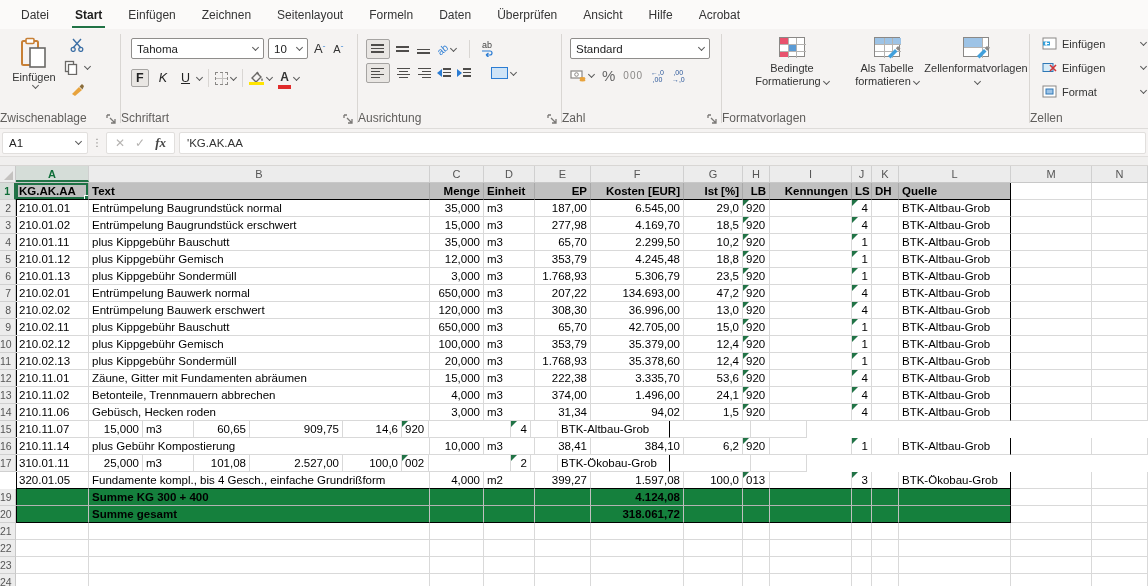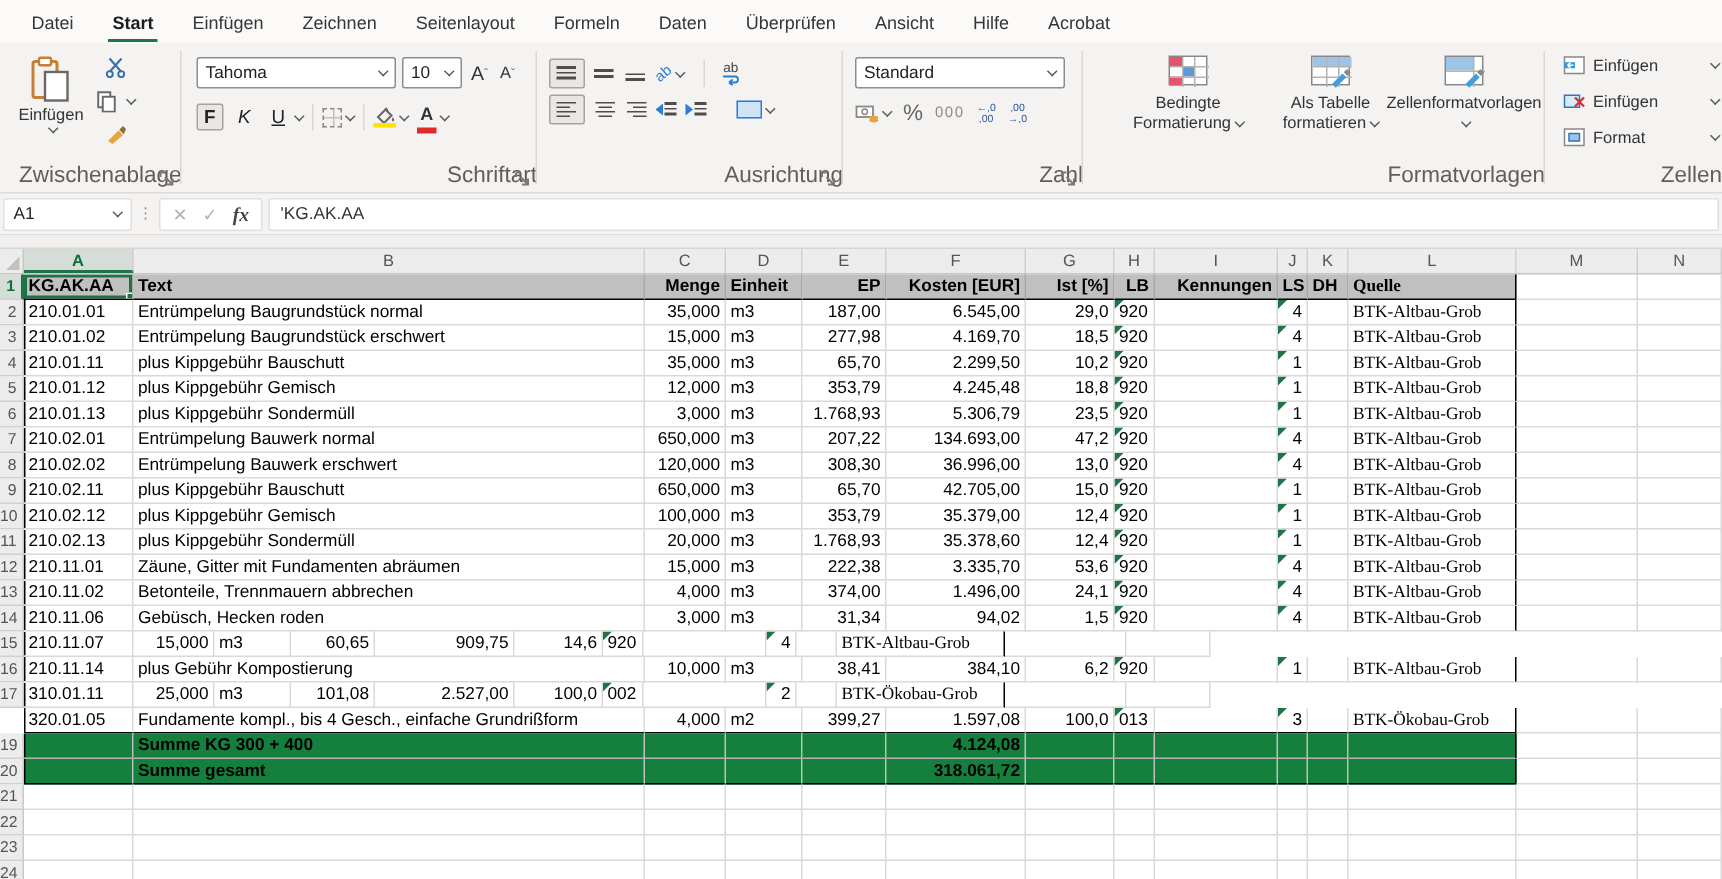--- a/index.html
+++ b/index.html
@@ -10,21 +10,21 @@
   
   .tabbar { height:29px; background:#fbfaf9; display:flex; align-items:stretch; padding-left:8px; }
   .tab { display:flex; align-items:center; padding:0 13px; font-size:12px; color:#353535; cursor:default; position:relative; }
   .tab.active { font-weight:bold; color:#1d1d1d; }
   .tab.active::after { content:""; position:absolute; left:10px; right:10px; bottom:1px; height:2.5px; background:#217346; }
 
   
   .ribbon { position:relative; height:100px; background:#f5f3f2; border-bottom:1px solid #dedcda; }
   .rgroup { position:absolute; top:0; bottom:0; }
   .rgroup .gsep { position:absolute; right:0; top:5px; bottom:5px; width:1px; background:#d9d6d3; }
-  .glabel { position:absolute; bottom:3px; left:0; right:0; text-align:right; font-size:15px; color:#605e5c; }
+  .glabel { position:absolute; bottom:3px; left:0; right:0; text-align:left; font-size:12px; color:#605e5c; }
   .launcher { position:absolute; bottom:3px; right:4px; width:11px; height:11px; }
   .chev { display:inline-block; width:5px; height:5px; border-right:1.3px solid #5a5a5a; border-bottom:1.3px solid #5a5a5a; transform:rotate(45deg); margin-left:3px; margin-top:-2px; vertical-align:middle; }
   .combo { background:#fff; border:1px solid #8f8d8b; border-radius:2px; display:flex; align-items:center; font-size:11.5px; color:#222; padding:0 5px; height:21px; }
   .combo .chev { margin-left:auto; }
   .icbtn { display:flex; align-items:center; justify-content:center; cursor:default; }
 
   
   .paste-btn { position:absolute; left:10px; top:8px; width:48px; text-align:center; font-size:11px; color:#333; }
   .clip-svg { display:block; margin:0 auto 2px; }
   .clip-col { position:absolute; left:64px; top:8px; display:flex; flex-direction:column; gap:6px; }
@@ -84,21 +84,21 @@
   .corner { position:relative; background:#ececec; border-right:1px solid #c8c8c8; }
   .corner::after { content:""; position:absolute; right:2px; bottom:2px; border-left:9px solid transparent; border-bottom:9px solid #c4c2c0; }
   .rrow { display:flex; height:17px; }
   .rnum { font-size:10.5px; color:#555; text-align:right; padding-right:4px; background:#ececec; border-right:1px solid #c8c8c8; border-bottom:1px solid #d0d0d0; line-height:16px; }
   .rnum.sel { background:#d5ddd8; color:#0e6e38; border-right:2px solid #217346; font-weight:bold; }
   .cell { position:relative; font-size:11.5px; line-height:16px; padding:0 3px; border-right:1px solid #d9d9d9; border-bottom:1px solid #d9d9d9; white-space:nowrap; overflow:hidden; color:#000; }
   .cell.r { text-align:right; }
   .cell.hdr1 { background:#c0c0c0; font-weight:bold; border-bottom:1px solid #000; border-right-color:#a9a9a9; }
   .cell.sumr { background:#15803d; font-weight:bold; border-right-color:#c0c0c0; border-bottom-color:#b3b3b3; }
   .cell.blk-b { border-bottom:1px solid #000 !important; }
-  .cell.blk-r { border-right:1px solid #000 !important;font-family:Liberation Serif, serif; }
+  .cell.blk-r { border-right:1px solid #000 !important; }
   .cell.blk-l { box-shadow:inset 1px 0 0 #000; }
   .tri { position:absolute; left:0; top:0; width:0; height:0; border-top:6px solid #217346; border-right:6px solid transparent; }
   .selbox { position:absolute; inset:0; border:2px solid #1e7145; pointer-events:none; }
   .selbox .handle { position:absolute; right:-3px; bottom:-3px; width:5px; height:5px; background:#1e7145; border:1px solid #fff; }
   svg { display:block; }
 </style>
 </head>
 <body>
 
 <div class="app">

